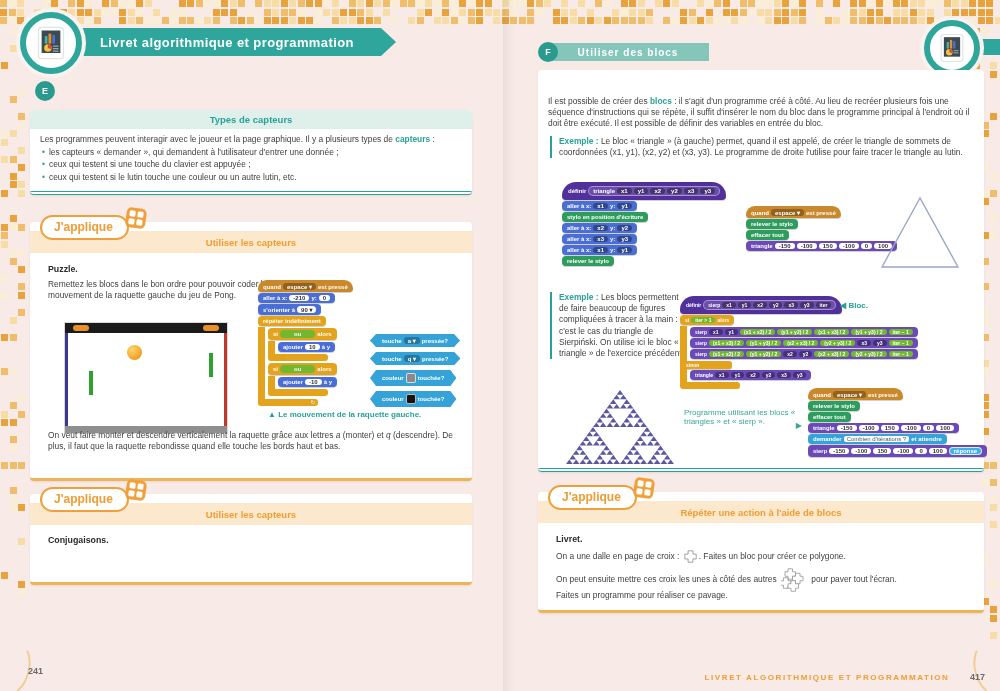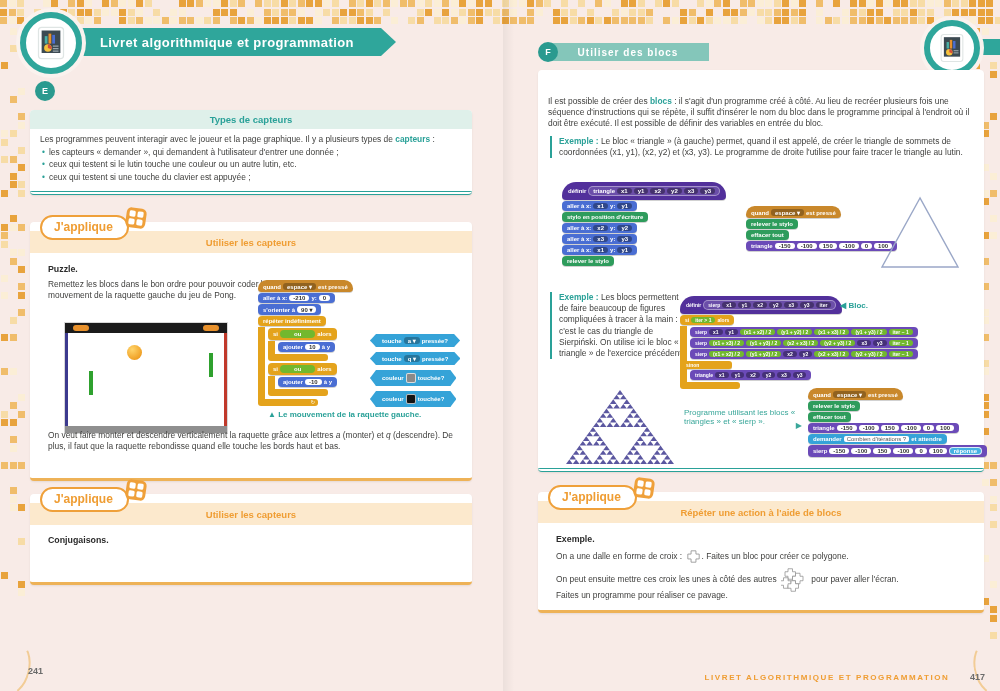--- a/index.html
+++ b/index.html
@@ -548,22 +548,22 @@
   <div class="abs sec" style="left:35px;top:81px;width:210px;">
     <div class="dot">E</div>
   </div>
 
   <div class="abs tcard" style="left:30px;top:110px;width:442px;">
     <div class="band">Types de capteurs</div>
     <div class="bodytxt" style="padding:5px 10px 7px 10px;">
       <span>Les programmes peuvent interagir avec le joueur et la page graphique. Il y a plusieurs types de </span><span class="hl-teal">capteurs</span><span> :</span>
       <ul class="cap">
         <li><span>les capteurs « demander », qui demandent à l'utilisateur d'entrer une donnée ;</span></li>
+        <li><span>ceux qui testent si une touche du clavier est appuyée ;</span></li>
         <li><span>ceux qui testent si le lutin touche une couleur ou un autre lutin, etc.</span></li>
-        <li><span>ceux qui testent si une touche du clavier est appuyée ;</span></li>
       </ul>
     </div>
   </div>
 
   <div class="abs ocard" style="left:30px;top:222px;width:442px;height:256px;">
     <div class="oband">
       <span>Utiliser les capteurs</span>
     </div>
     <div class="stamp">J'applique</div>
     <div class="dice">
@@ -1003,37 +1003,37 @@
       <span>Répéter une action à l'aide de blocs</span>
     </div>
     <div class="stamp">J'applique</div>
     <div class="dice">
         <span></span>
         <span></span>
         <span></span>
         <span></span>
       </div>
 
-    <div class="abs extitle" style="left:18px;top:42px;">Exemple.</div>
+    <div class="abs extitle" style="left:18px;top:42px;">Livret.</div>
 
     <div class="abs bodytxt" style="left:18px;top:58px;width:412px;">
-      <span>On a une dalle en forme de croix : </span><svg class="cross-ic" width="13" height="13" viewBox="0 0 16 16">
+      <span>On a une dalle en page de croix : </span><svg class="cross-ic" width="13" height="13" viewBox="0 0 16 16">
           <path d="M5 1h6v4h4v6h-4v4H5v-4H1V5h4z" fill="#fff" stroke="#8f8f8f" stroke-width="1"></path>
         </svg><span>. Faites un bloc pour créer ce polygone.</span>
     </div>
 
     <div class="abs bodytxt" style="left:18px;top:76px;width:412px;">
       <span>On peut ensuite mettre ces croix les unes à côté des autres </span><svg class="cross-ic" width="26" height="24" viewBox="0 0 34 32">
         <g fill="#fff" stroke="#8f8f8f" stroke-width="1">
           <path d="M9 1h6v4h4v6h-4v4H9v-4H5V5h4z"></path>
           <path d="M19 7h6v4h4v6h-4v4h-6v-4h-4v-6h4z"></path>
           <path d="M3 13h6v4h4v6H9v4H3v-4H-1v-6h4z"></path>
           <path d="M13 17h6v4h4v6h-4v4h-6v-4H9v-6h4z"></path>
         </g>
-      </svg><span> pour paver aller l'écran.</span>
+      </svg><span> pour paver tout l'écran.</span>
     </div>
 
     <div class="abs bodytxt" style="left:18px;top:98px;width:412px;">Faites un programme pour réaliser ce pavage.</div>
   </div>
 
   <div class="abs" style="left:538px;top:666px;width:447px;text-align:right;">
     <span class="footer-title">LIVRET ALGORITHMIQUE ET PROGRAMMATION</span>
     <span class="pagenum" style="margin-left:16px;">417</span>
   </div>
 

